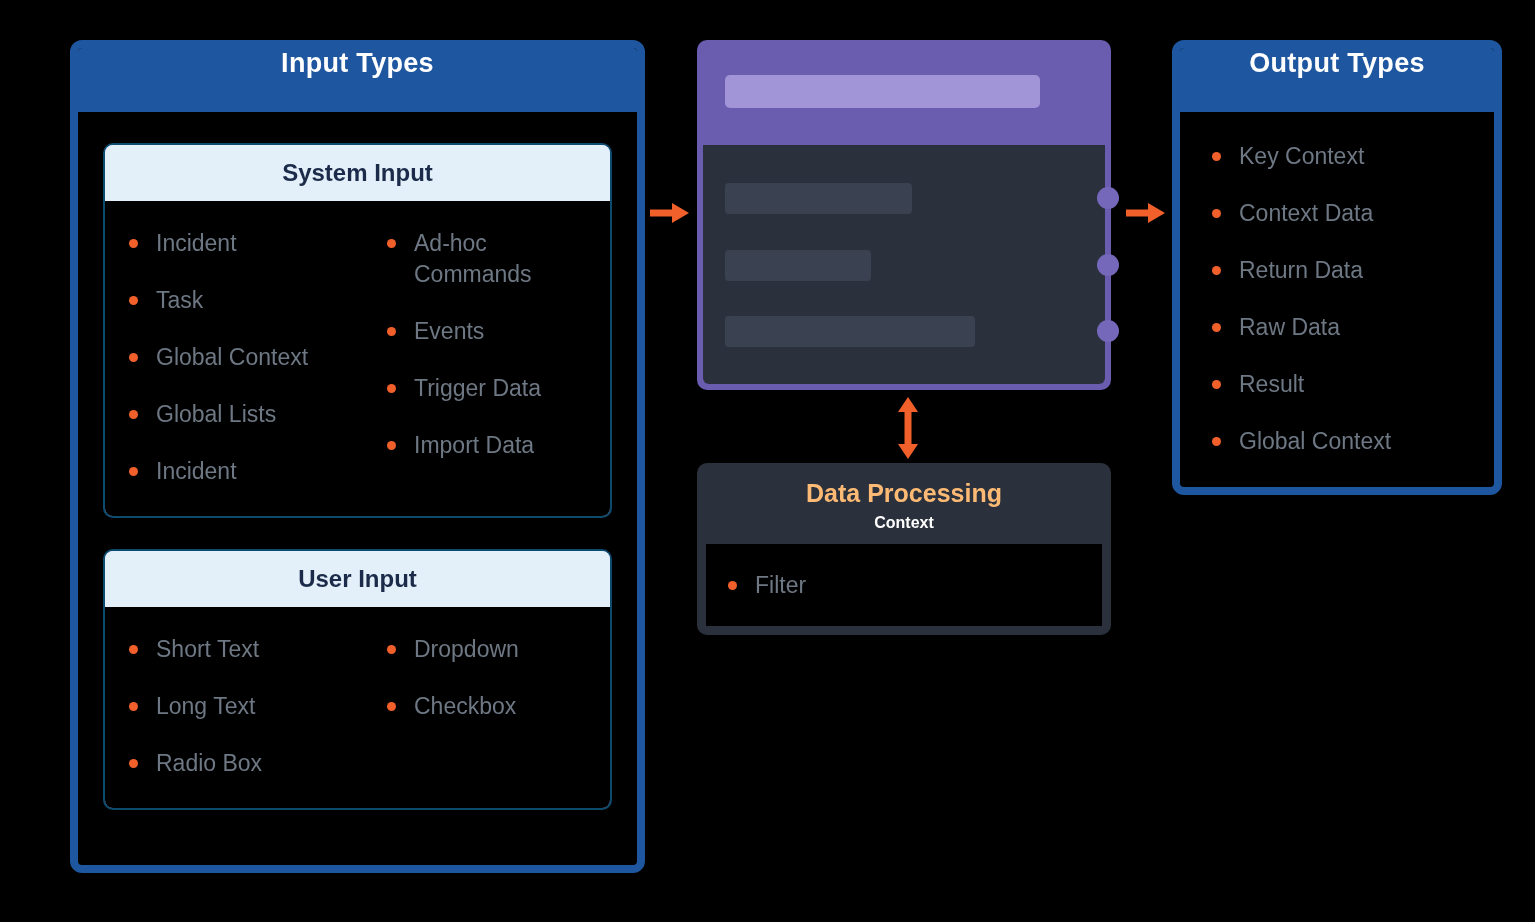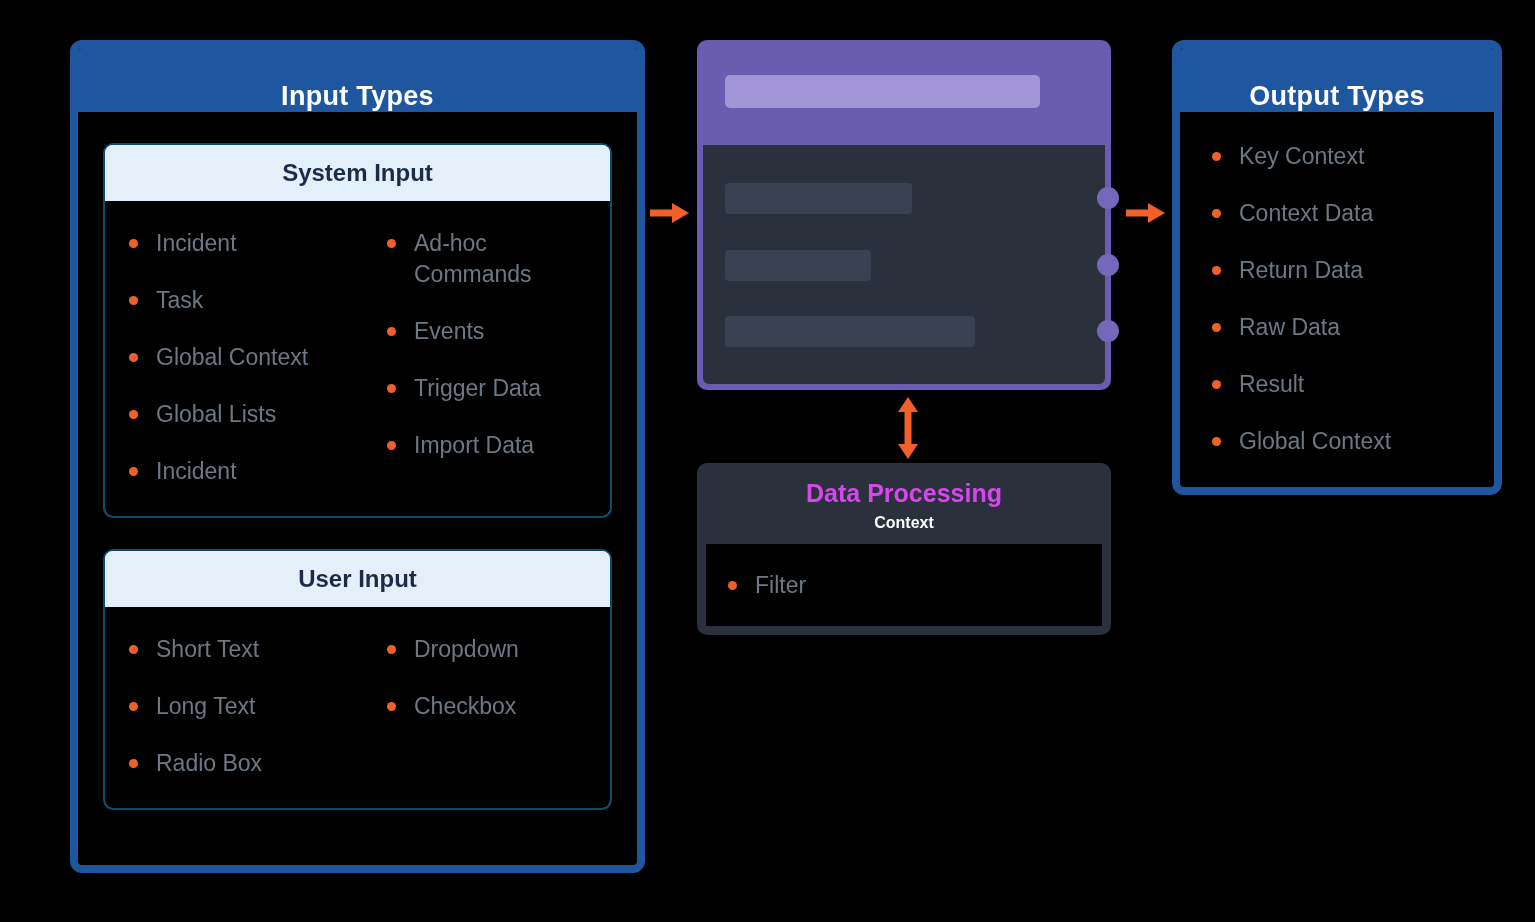--- a/index.html
+++ b/index.html
@@ -9,21 +9,21 @@
   }
 
   
   .panel-blue {
     position:absolute; box-sizing:border-box; background:#000;
     border:8px solid #1e56a0; border-radius:12px; overflow:hidden;
   }
   .input-panel  { left:70px;   top:40px; width:575px; height:833px; }
   .output-panel { left:1172px; top:40px; width:330px; height:455px; }
   .panel-header {
-    height:64px; background:#1e56a0; display:flex; align-items:flex-end; justify-content:center;
+    height:64px; background:#1e56a0; display:flex; align-items:flex-start; justify-content:center;
     color:#ffffff; font-weight:700; font-size:27px; letter-spacing:0.3px;
   }
 
   
   .sub-panel {
     margin:31px 25px 0; border:2px solid #0c4a6e; border-radius:10px;
     overflow:hidden; box-sizing:border-box; background:#c4b5fd;
   }
   .sub-header {
     height:56px; background:#e3f0fa; display:flex; align-items:center; justify-content:center;
@@ -65,21 +65,21 @@
   .arrow-in   { left:650px; top:201px; }
   .arrow-out  { left:1126px; top:201px; }
   .arrow-vert { left:895px;  top:397px; }
 
   
   .dp {
     position:absolute; left:697px; top:463px; width:414px; height:172px;
     background:#2b313c; border-radius:10px; box-sizing:border-box;
     padding:16px 9px 9px; display:flex; flex-direction:column;
   }
-  .dp-title { text-align:center; color:#d946ef; font-weight:700; font-size:25px; }
+  .dp-title { text-align:center; color:#fdba74; font-weight:700; font-size:25px; }
   .dp-sub   { text-align:center; color:#ffffff; font-weight:700; font-size:16px; margin-top:6px; }
   .dp-body  { margin-top:12px; background:#000; border-radius:0; flex:1; display:flex; align-items:center; padding-left:22px; }
 </style>
 </head>
 <body>
 
 <div class="canvas">
 
   <section class="panel-blue input-panel">
     <header class="panel-header">

